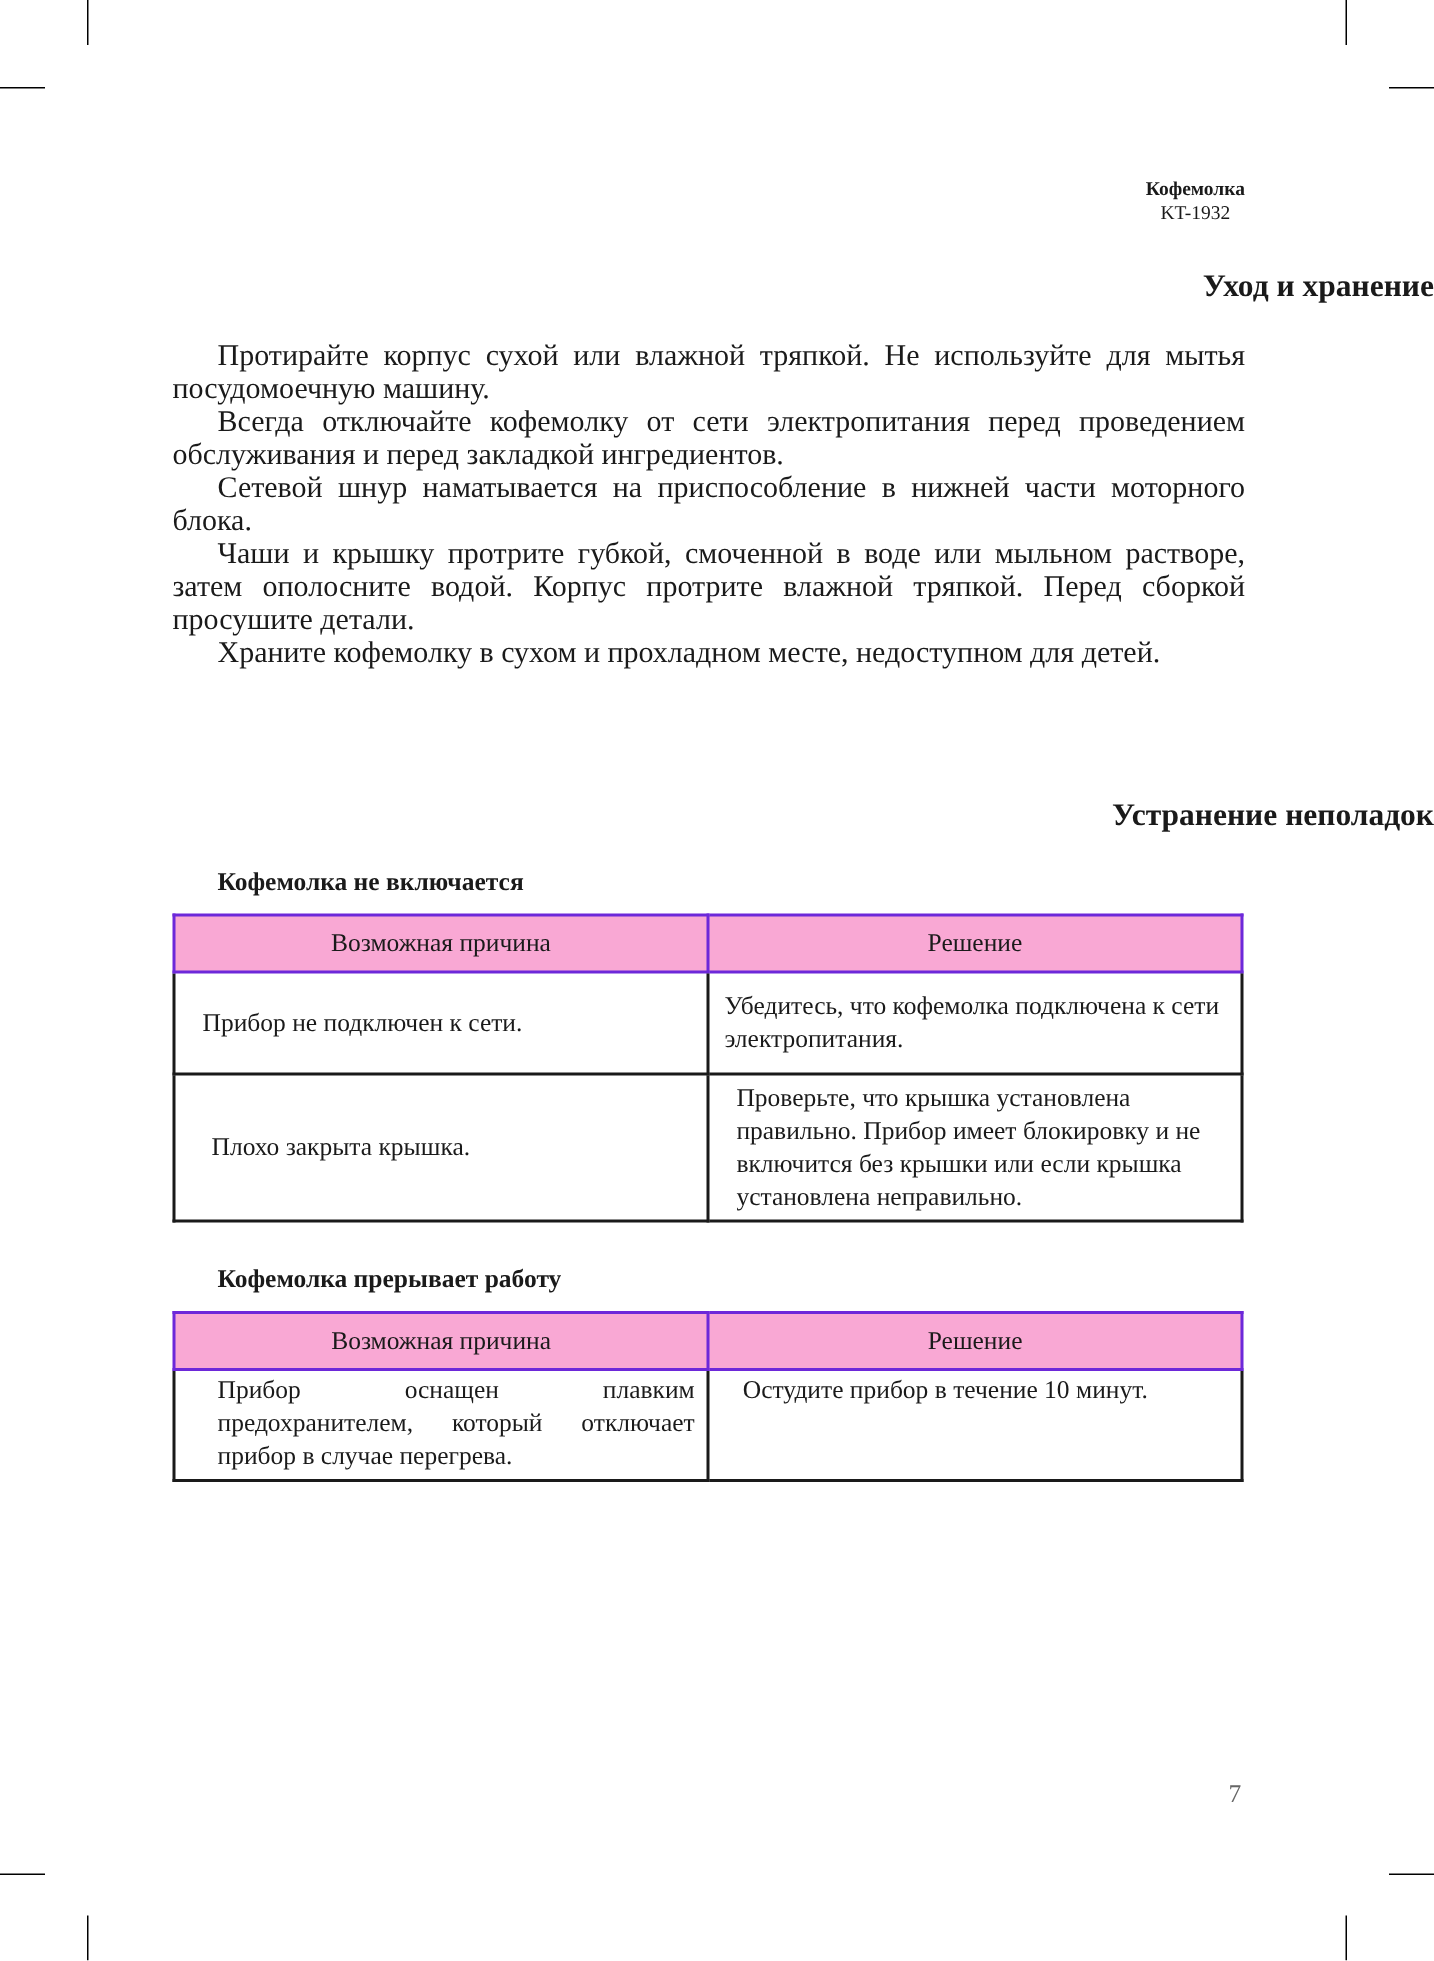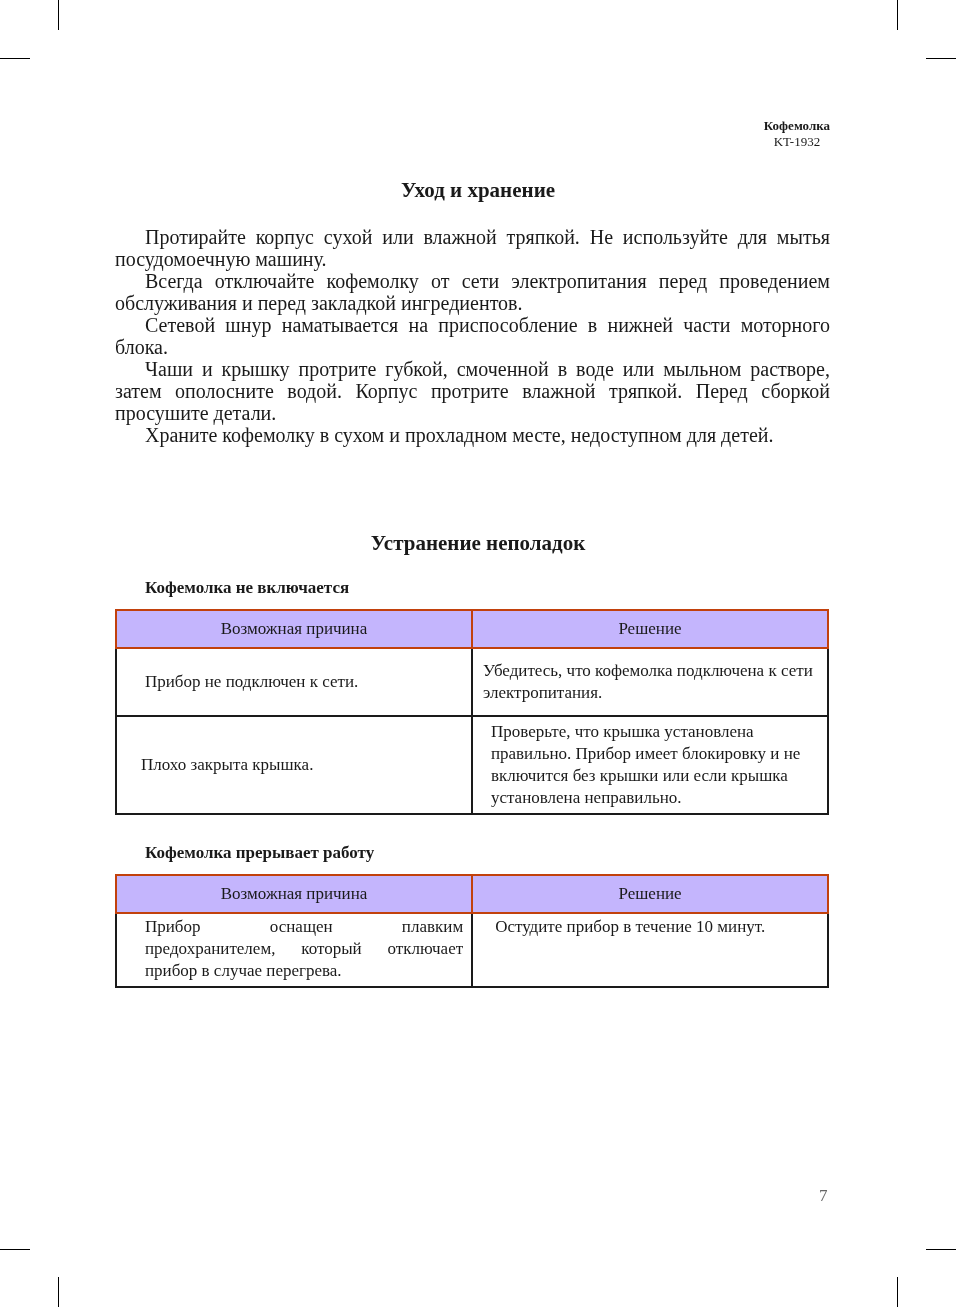--- a/index.html
+++ b/index.html
@@ -1,26 +1,26 @@
 <!DOCTYPE html>
 <html><head>
 <meta charset="utf-8">
 <style>
   html, body { margin: 0; padding: 0; background: #fff; }
   body { width: 956px; height: 1307px; position: relative; overflow: hidden;
          font-family: "Liberation Serif", "DejaVu Serif", serif; color: #1a1a1a; }
   .crop { position: absolute; background: #000; }
   .header { position: absolute; right: 126px; top: 118px; text-align: center; font-size: 13px; line-height: 16px; }
   .header .b { font-weight: bold; }
-  h2 { position: absolute; left: 0; width: 956px; text-align: center; margin: 0; font-size: 21px; font-weight: bold; }
+  h2 { position: absolute; left: 0; width: 956px; text-align: right; margin: 0; font-size: 21px; font-weight: bold; }
   .body-text { position: absolute; left: 115px; width: 715px; top: 226px; font-size: 20px; line-height: 22px; text-align: justify; }
   .body-text p { margin: 0; text-indent: 30px; }
   .sub { position: absolute; left: 145px; font-weight: bold; font-size: 17px; }
   table { position: absolute; left: 115px; width: 714px; border-collapse: collapse; font-size: 17px; line-height: 22px; }
-  th { background: #c4b5fd; font-weight: normal; border: 2px solid #c2410c; height: 36px; padding: 0; margin-top: 12px; }
+  th { background: #f9a8d4; font-weight: normal; border: 2px solid #6d28d9; height: 36px; padding: 0; margin-top: 12px; }
   td { border: 2px solid #1a1a1a; vertical-align: middle; padding: 4px 12px 4px 18px; }
   .pg { position: absolute; left: 819px; top: 1186px; font-size: 17px; color: #666; }
   .just { text-align: justify; }
 </style>
 </head>
 <body>
 
 <div class="crop" style="left:58px;top:0;width:1px;height:30px"></div>
 <div class="crop" style="left:0;top:58px;width:30px;height:1px"></div>
 <div class="crop" style="left:897px;top:0;width:1px;height:30px"></div>
@@ -53,21 +53,21 @@
   <colgroup>
       <col style="width:357px">
       <col style="width:357px">
     </colgroup>
   <tbody>
       <tr>
     <th>Возможная причина</th>
     <th>Решение</th>
   </tr>
   <tr style="height:68px">
-    <td style="padding-left:28px">Прибор не подключен к сети.</td>
+    <td style="padding-left:18px">Прибор не подключен к сети.</td>
     <td style="padding-left:10px">Убедитесь, что кофемолка подключена к сети электропитания.</td>
   </tr>
   <tr style="height:96px">
     <td style="padding-left:24px">Плохо закрыта крышка.</td>
     <td style="padding-left:18px;padding-right:8px">Проверьте, что крышка установлена правильно. Прибор имеет блокировку и не включится без крышки или если крышка установлена неправильно.</td>
   </tr>
 </tbody>
   </table>
 
 <div class="sub" style="top:843px">Кофемолка прерывает работу</div>

